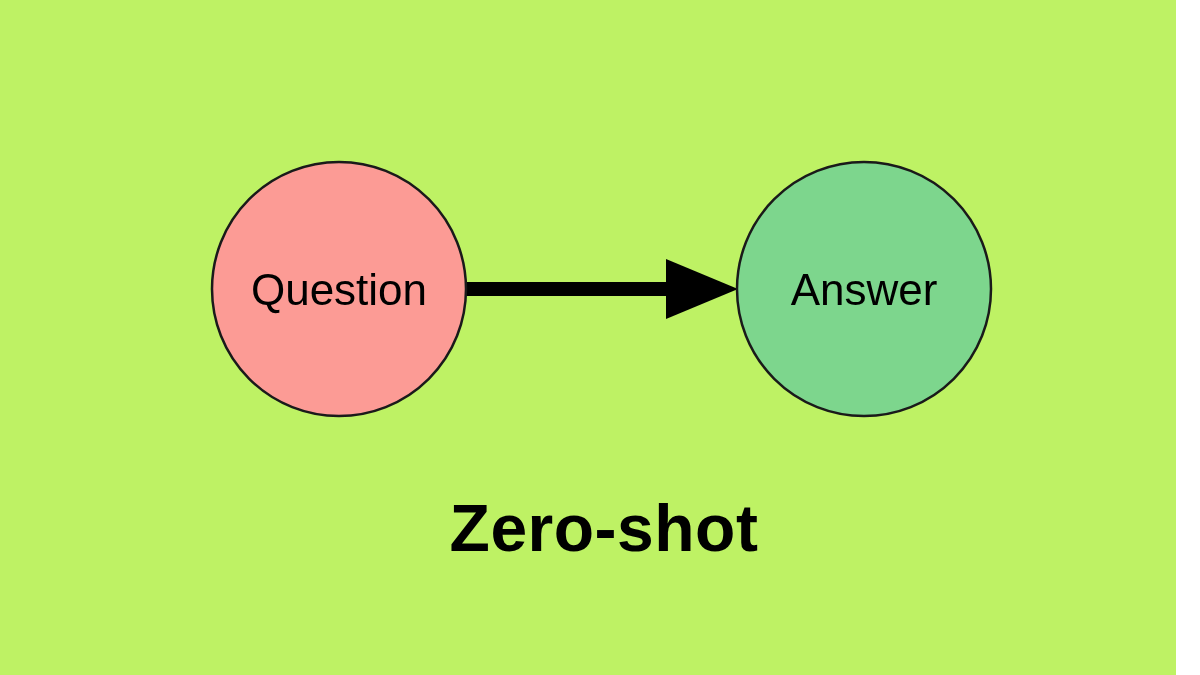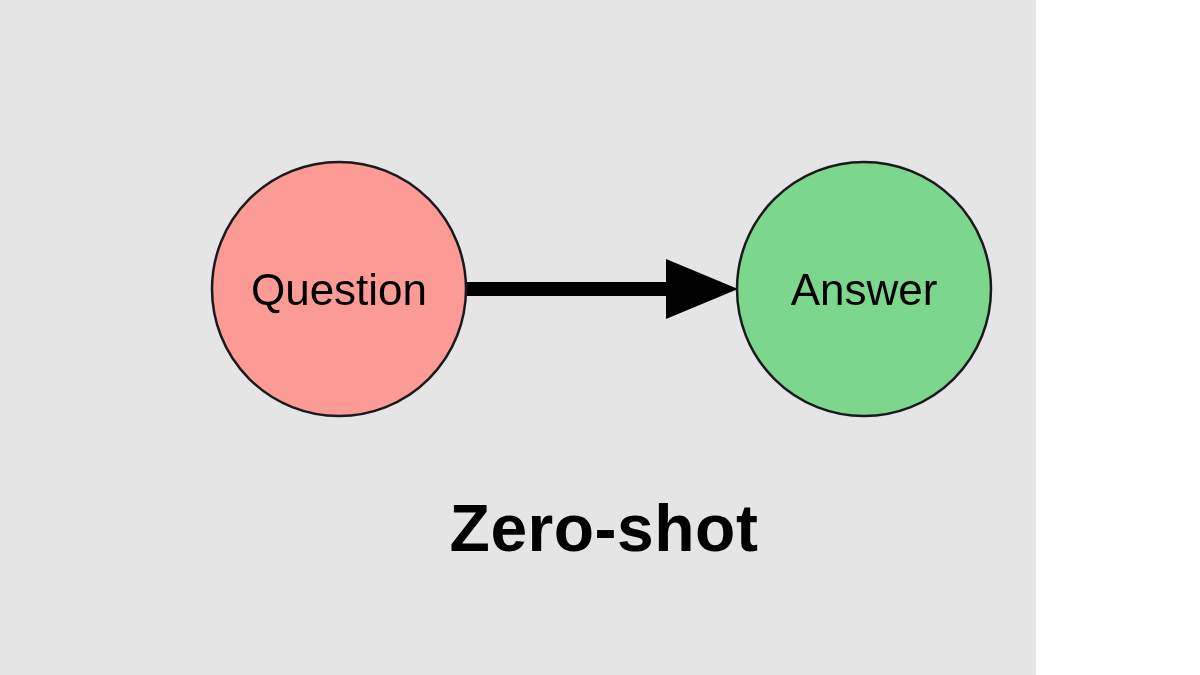--- a/index.html
+++ b/index.html
@@ -2,23 +2,23 @@
 <html><head>
 <meta charset="utf-8">
 <style>
   html, body {
     margin: 0;
     padding: 0;
     background: #ffffff;
   }
   .stage {
     position: relative;
-    width: 1036px;
+    width: 1176px;
     height: 675px;
-    background: #e5e5e5;
+    background: #bef264;
     overflow: hidden;
     font-family: "Liberation Sans", sans-serif;
   }
   svg.diagram {
     position: absolute;
     left: 0;
     top: 0;
   }
   .node-label {
     font-family: "Liberation Sans", sans-serif;

